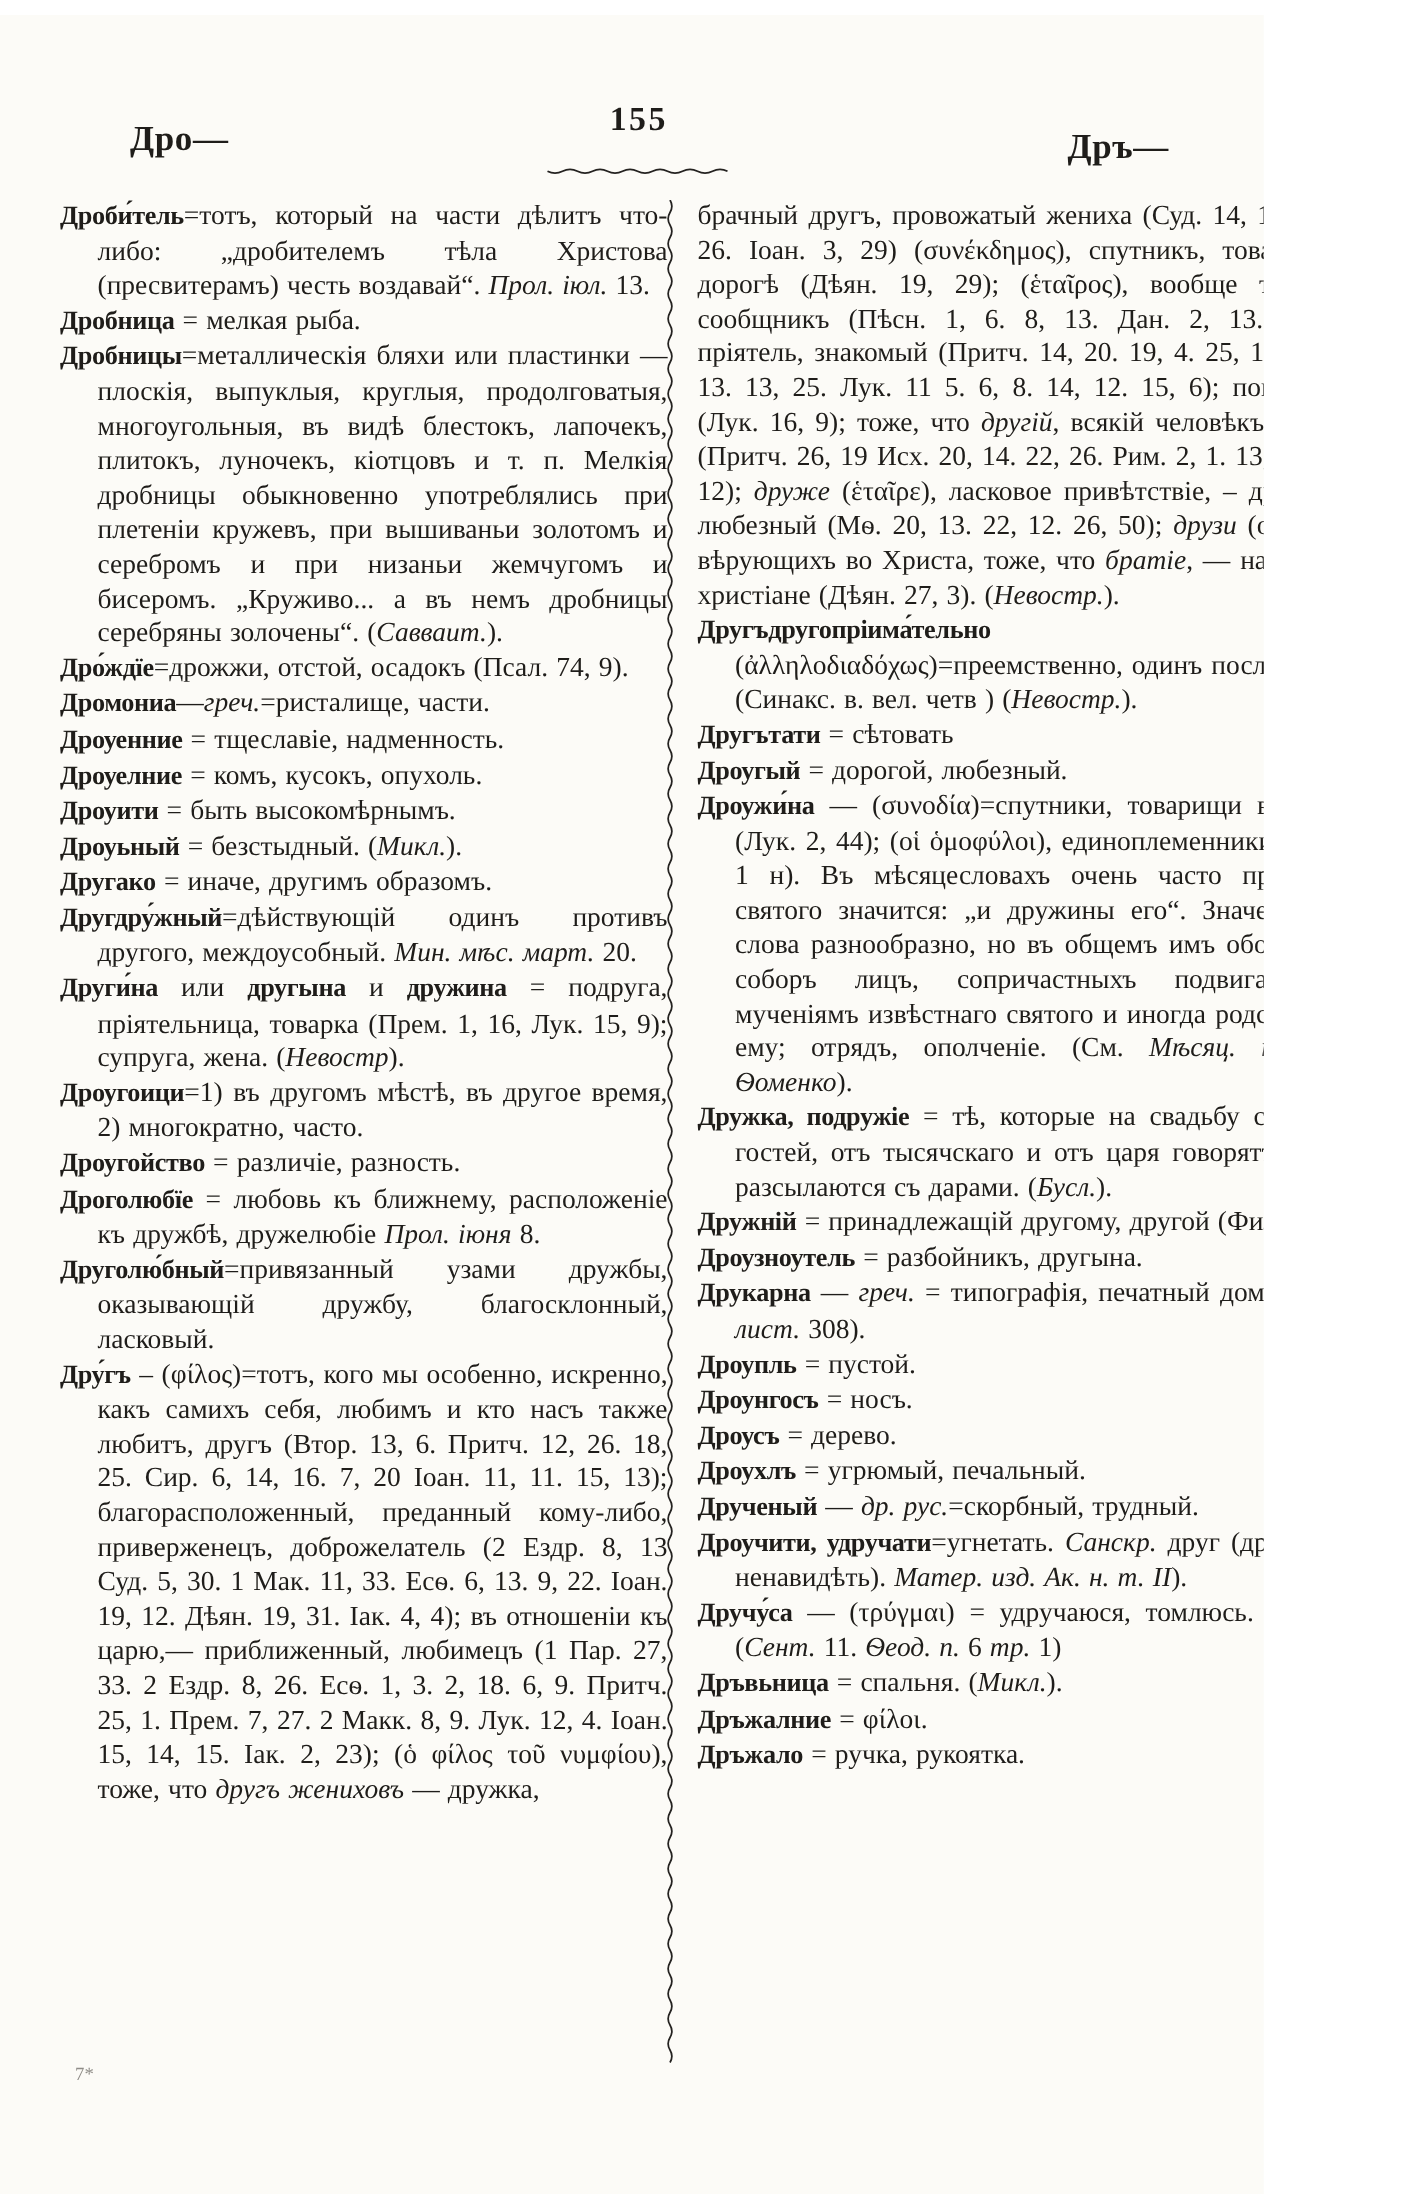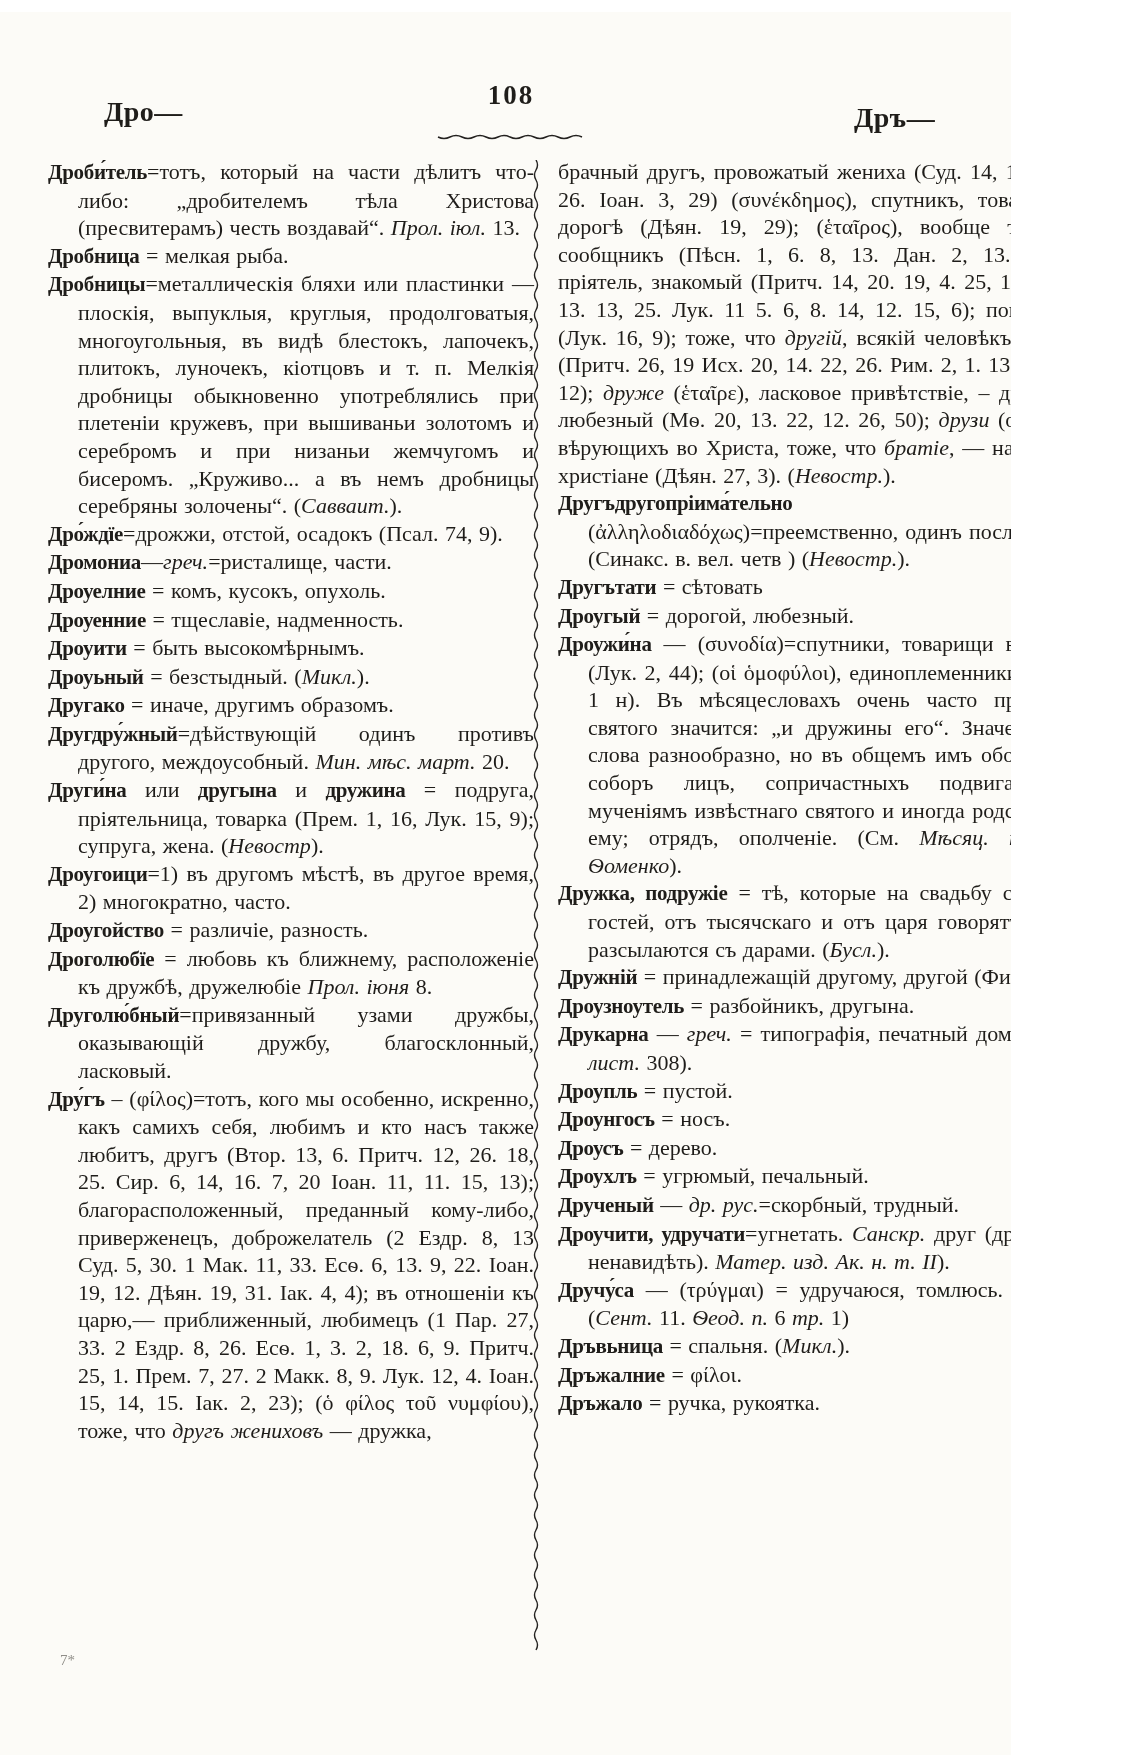--- a/index.html
+++ b/index.html
@@ -31,34 +31,34 @@
   .seg-it{font-style:italic;}
   .seg-gr{}
   #footer-mark{position:absolute; left:60px; top:1640px; font-size:15px; color:#8f8d88;}
   svg path{fill:none; stroke:#242220; stroke-width:1.4;}
 </style>
 </head>
 <body>
 
 <div class="page">
   <div class="hdr" id="hdr-left">Дро—</div>
-  <div id="page-num">108</div>
+  <div id="page-num">155</div>
   <svg id="page-num-wave" width="150" height="10">
       <path id="wave-h" d="M2 5 q6 3 12 0 t12 0 t12 0 t12 0 t12 0 t12 0 t12 0 t12 0 t12 0 t12 0 t12 0 t12 0"></path>
     </svg>
   <div class="hdr" id="hdr-right">Дръ—</div>
 
   <div class="col" id="col-left">
       <p class="entry"><span class="seg-head">Дроби́тель</span><span>=тотъ, который на части дѣлитъ что-либо: „дробителемъ тѣла Христова (пресвитерамъ) честь воздавай“. </span><span class="seg-it">Прол. іюл.</span><span> 13.</span></p>
       <p class="entry"><span class="seg-head">Дробница</span><span> = мелкая рыба.</span></p>
       <p class="entry"><span class="seg-head">Дробницы</span><span>=металлическія бляхи или пластинки — плоскія, выпуклыя, круглыя, продолговатыя, многоугольныя, въ видѣ блестокъ, лапочекъ, плитокъ, луночекъ, кіотцовъ и т. п. Мелкія дробницы обыкновенно употреблялись при плетеніи кружевъ, при вышиваньи золотомъ и серебромъ и при низаньи жемчугомъ и бисеромъ. „Круживо... а въ немъ дробницы серебряны золочены“. (</span><span class="seg-it">Савваит.</span><span>).</span></p>
       <p class="entry"><span class="seg-head">Дро́ждїе</span><span>=дрожжи, отстой, осадокъ (Псал. 74, 9).</span></p>
       <p class="entry"><span class="seg-head">Дромониа</span><span>—</span><span class="seg-it">греч.</span><span>=ристалище, части.</span></p>
+      <p class="entry"><span class="seg-head">Дроуенние</span><span> = тщеславіе, надменность.</span></p>
       <p class="entry"><span class="seg-head">Дроуелние</span><span> = комъ, кусокъ, опухоль.</span></p>
-      <p class="entry"><span class="seg-head">Дроуенние</span><span> = тщеславіе, надменность.</span></p>
       <p class="entry"><span class="seg-head">Дроуити</span><span> = быть высокомѣрнымъ.</span></p>
       <p class="entry"><span class="seg-head">Дроуьный</span><span> = безстыдный. (</span><span class="seg-it">Микл.</span><span>).</span></p>
       <p class="entry"><span class="seg-head">Другако</span><span> = иначе, другимъ образомъ.</span></p>
       <p class="entry"><span class="seg-head">Другдру́жный</span><span>=дѣйствующій одинъ противъ другого, междоусобный. </span><span class="seg-it">Мин. мѣс. март.</span><span> 20.</span></p>
       <p class="entry"><span class="seg-head">Други́на</span><span> или </span><span class="seg-head">другына</span><span> и </span><span class="seg-head">дружина</span><span> = подруга, пріятельница, товарка (Прем. 1, 16, Лук. 15, 9); супруга, жена. (</span><span class="seg-it">Невостр</span><span>).</span></p>
       <p class="entry"><span class="seg-head">Дроугоици</span><span>=1) въ другомъ мѣстѣ, въ другое время, 2) многократно, часто.</span></p>
       <p class="entry"><span class="seg-head">Дроугойство</span><span> = различіе, разность.</span></p>
       <p class="entry"><span class="seg-head">Дроголюбїе</span><span> = любовь къ ближнему, расположеніе къ дружбѣ, дружелюбіе </span><span class="seg-it">Прол. іюня</span><span> 8.</span></p>
       <p class="entry"><span class="seg-head">Друголю́бный</span><span>=привязанный узами дружбы, оказывающій дружбу, благосклонный, ласковый.</span></p>
       <p class="entry"><span class="seg-head">Дру́гъ</span><span> – (</span><span class="seg-gr">φίλος</span><span>)=тотъ, кого мы особенно, искренно, какъ самихъ себя, любимъ и кто насъ также любитъ, другъ (Втор. 13, 6. Притч. 12, 26. 18, 25. Сир. 6, 14, 16. 7, 20 Іоан. 11, 11. 15, 13); благорасположенный, преданный кому-либо, приверженецъ, доброжелатель (2 Ездр. 8, 13 Суд. 5, 30. 1 Мак. 11, 33. Есѳ. 6, 13. 9, 22. Іоан. 19, 12. Дѣян. 19, 31. Іак. 4, 4); въ отношеніи къ царю,— приближенный, любимецъ (1 Пар. 27, 33. 2 Ездр. 8, 26. Есѳ. 1, 3. 2, 18. 6, 9. Притч. 25, 1. Прем. 7, 27. 2 Макк. 8, 9. Лук. 12, 4. Іоан. 15, 14, 15. Іак. 2, 23); (</span><span class="seg-gr">ὁ φίλος τοῦ νυμφίου</span><span>), тоже, что </span><span class="seg-it">другъ жениховъ</span><span> — дружка,</span></p>

